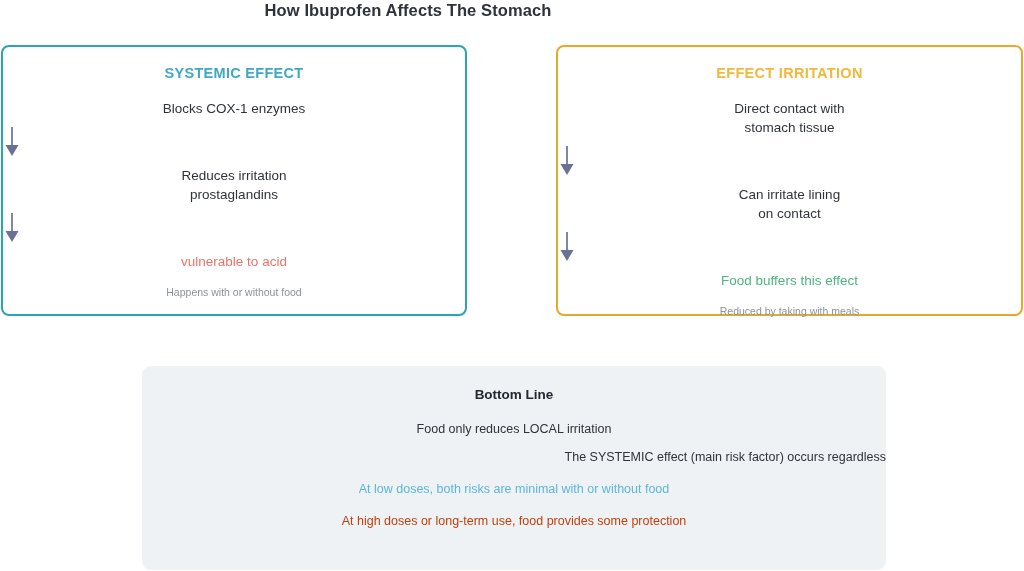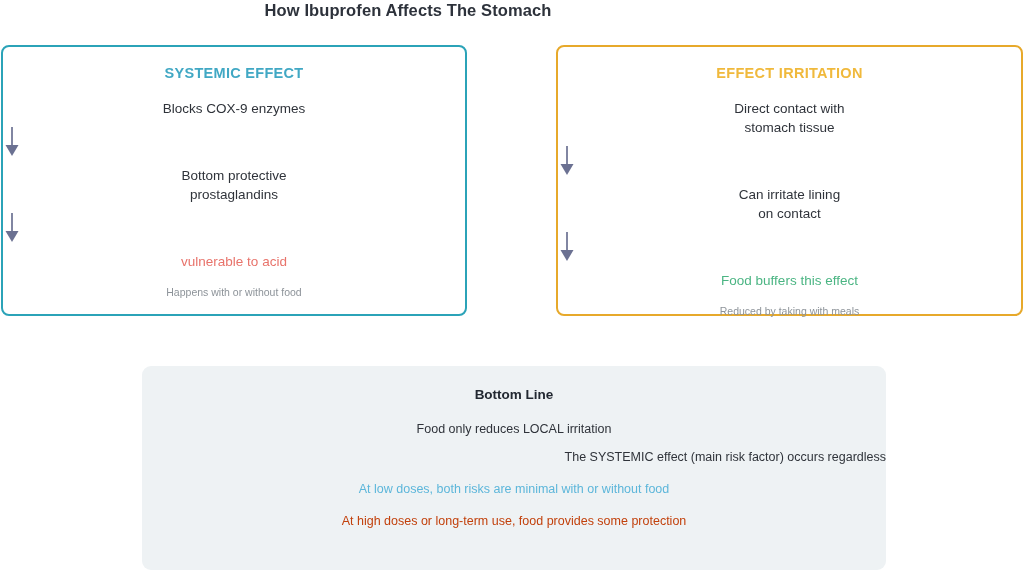--- a/index.html
+++ b/index.html
@@ -133,34 +133,34 @@
 
 <div class="page-title">How Ibuprofen Affects The Stomach</div>
 
 <div class="panels">
 
   <section class="panel panel-systemic">
     <div class="panel-inner">
       <div class="panel-heading">SYSTEMIC EFFECT</div>
 
       <div class="step">
-        <div>Blocks COX-9 enzymes</div>
-      </div>
-
-      <div class="gap-a"></div>
-      <span class="arrow">
-        <svg width="18" height="30" viewBox="0 0 18 30" aria-hidden="true">
-          <line x1="9" y1="0" x2="9" y2="19" stroke="#6b7192" stroke-width="1.7"></line>
-          <polygon points="2.5,18 15.5,18 9,29" fill="#6b7192"></polygon>
-        </svg>
-      </span>
-      <div class="gap-b"></div>
-
-      <div class="step">
-        <div>Bottom protective</div>
+        <div>Blocks COX-1 enzymes</div>
+      </div>
+
+      <div class="gap-a"></div>
+      <span class="arrow">
+        <svg width="18" height="30" viewBox="0 0 18 30" aria-hidden="true">
+          <line x1="9" y1="0" x2="9" y2="19" stroke="#6b7192" stroke-width="1.7"></line>
+          <polygon points="2.5,18 15.5,18 9,29" fill="#6b7192"></polygon>
+        </svg>
+      </span>
+      <div class="gap-b"></div>
+
+      <div class="step">
+        <div>Reduces irritation</div>
         <div>prostaglandins</div>
       </div>
 
       <div class="gap-a"></div>
       <span class="arrow">
         <svg width="18" height="30" viewBox="0 0 18 30" aria-hidden="true">
           <line x1="9" y1="0" x2="9" y2="19" stroke="#6b7192" stroke-width="1.7"></line>
           <polygon points="2.5,18 15.5,18 9,29" fill="#6b7192"></polygon>
         </svg>
       </span>

